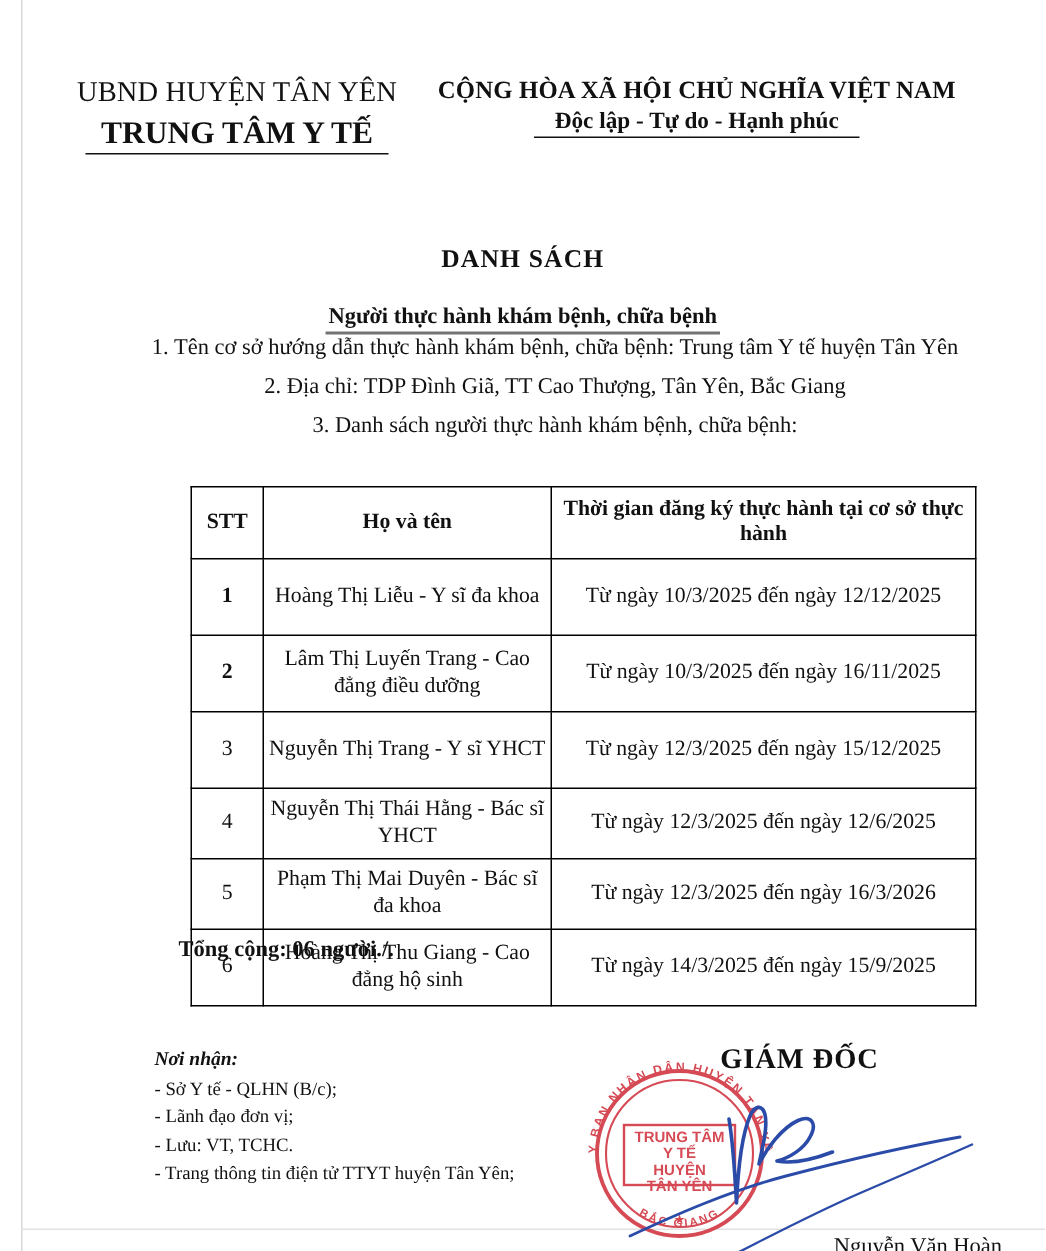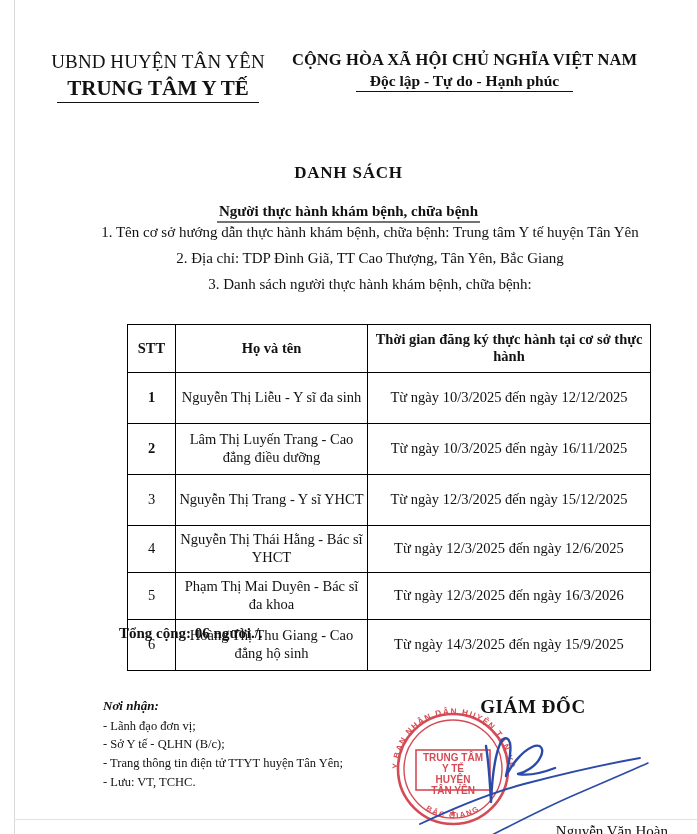--- a/index.html
+++ b/index.html
@@ -292,21 +292,21 @@
       <thead>
         <tr>
           <th>STT</th>
           <th>Họ và tên</th>
           <th>Thời gian đăng ký thực hành tại cơ sở thực hành</th>
         </tr>
       </thead>
       <tbody>
         <tr class="r1">
           <td class="stt bold">1</td>
-          <td class="name">Nguyễn Thị Liễu - Y sĩ đa sinh</td>
+          <td class="name">Hoàng Thị Liễu - Y sĩ đa khoa</td>
           <td class="time">Từ ngày 10/3/2025 đến ngày 12/12/2025</td>
         </tr>
         <tr class="r2">
           <td class="stt bold">2</td>
           <td class="name">Lâm Thị Luyến Trang - Cao đẳng điều dưỡng</td>
           <td class="time">Từ ngày 10/3/2025 đến ngày 16/11/2025</td>
         </tr>
         <tr class="r3">
           <td class="stt">3</td>
           <td class="name">Nguyễn Thị Trang - Y sĩ YHCT</td>
@@ -330,24 +330,24 @@
       </tbody>
     </table>
   </div>
 
   <div class="total">Tổng cộng: 06 người./.</div>
 
   <div class="footer">
 
     <div class="recipients">
       <div class="rtitle">Nơi nhận:</div>
+      <div class="ritem">- Sở Y tế - QLHN (B/c);</div>
       <div class="ritem">- Lãnh đạo đơn vị;</div>
-      <div class="ritem">- Sở Y tế - QLHN (B/c);</div>
+      <div class="ritem">- Lưu: VT, TCHC.</div>
       <div class="ritem">- Trang thông tin điện tử TTYT huyện Tân Yên;</div>
-      <div class="ritem">- Lưu: VT, TCHC.</div>
     </div>
 
     <div class="sign-block">
       <div class="sign-title">GIÁM ĐỐC</div>
       <div class="sign-name">Nguyễn Văn Hoàn</div>
     </div>
 
     <div class="stamp-layer">
       <svg width="290" height="150" viewBox="0 0 290 150">
         <defs>

